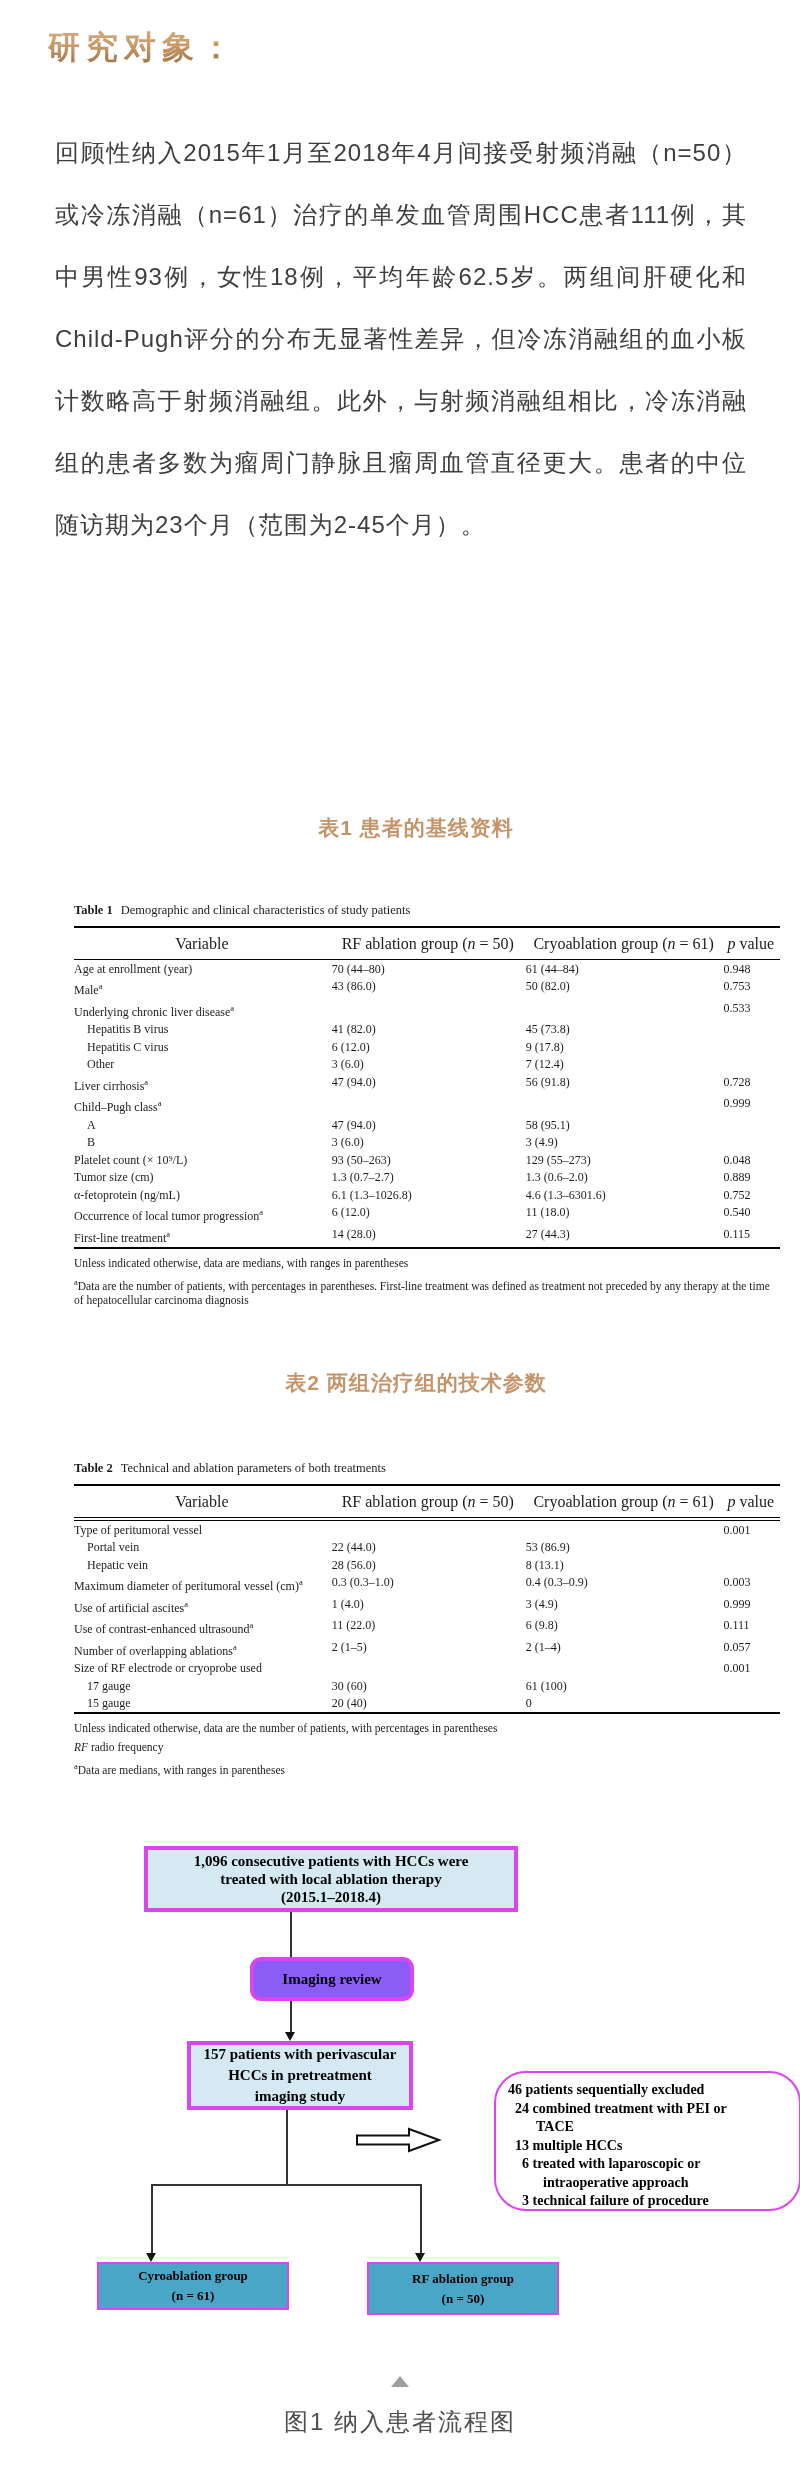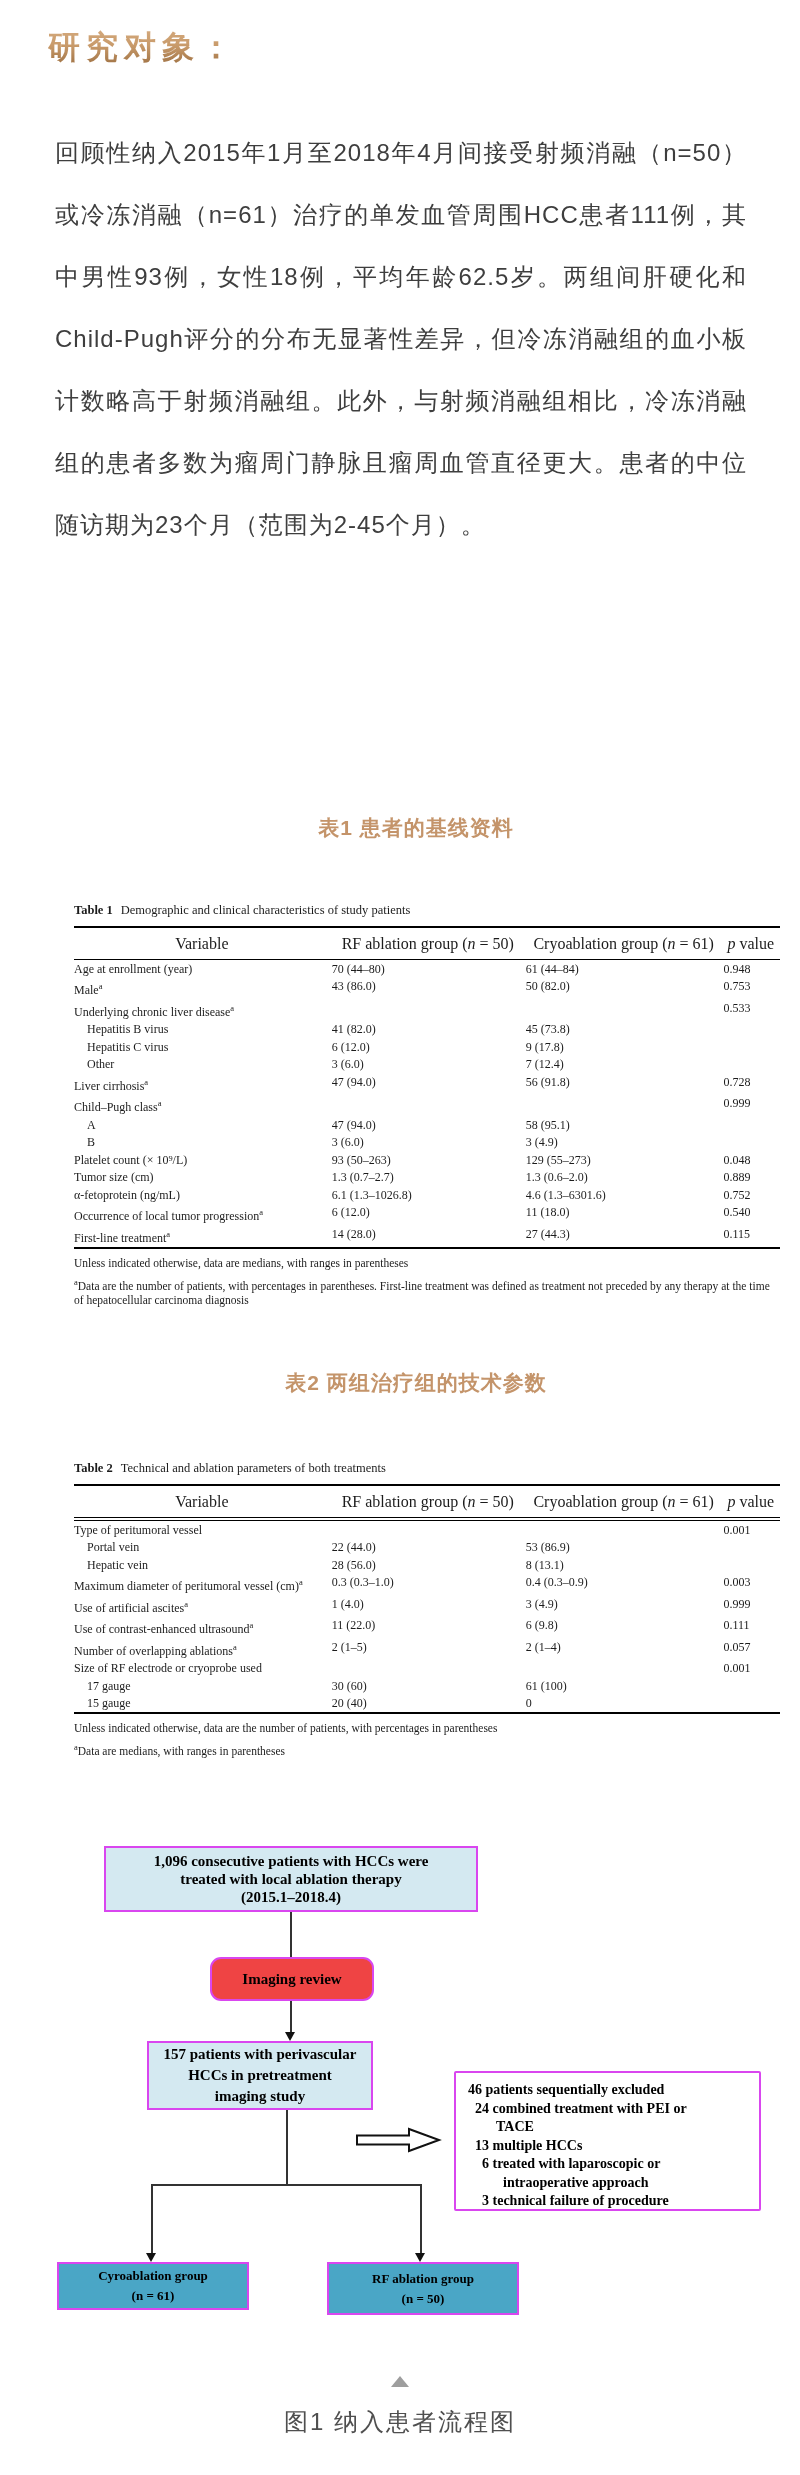--- a/index.html
+++ b/index.html
@@ -36,28 +36,28 @@
   .sci-table.tbl-dbl thead th{border-bottom:4px double #000;}
   .sci-table td{padding:1.5px 2px 1.5px 0;line-height:14.5px;vertical-align:top;}
   .sci-table sup{font-size:8.5px;}
   .col-c1{width:36.5%;}.col-c2{width:27.5%;}.col-c3{width:28%;}.col-c4{width:8%;}
   .tbl-foot{margin-top:7px;font-size:11.5px;line-height:15px;}
   .tbl-foot .fn{margin-bottom:4px;}
 
   
   .flowchart{position:absolute;left:0;top:1840px;width:800px;height:480px;
       font-family:"Liberation Serif",serif;font-weight:bold;color:#000;}
-  .fc-box{position:absolute;border:2px solid #d946ef;box-sizing:border-box;
+  .fc-box{position:absolute;border:4px solid #d946ef;box-sizing:border-box;
       display:flex;flex-direction:column;justify-content:center;
-      text-align:center;font-size:15px;line-height:18px;}
+      text-align:center;font-size:15px;line-height:18px;margin-left:40px;}
   .fc-lightblue{background:#d4e9f1;}
   .fc-mid{line-height:21px;}
-  .fc-white{background:#ef4444;border-radius:11px;}
+  .fc-white{background:#8b5cf6;border-radius:11px;}
   .fc-teal{background:#4aa6c6;border-width:2.5px;font-size:13px;line-height:20px;}
-  .fc-excl{background:#fff;border-radius:2px;border-width:2.5px;
+  .fc-excl{background:#fff;border-radius:32px;border-width:2.5px;
       justify-content:flex-start;text-align:left;font-size:14px;
       padding:8px 6px 9px 12px;}
   .fc-excl div{line-height:18.5px;}
   .fc-vline{position:absolute;width:1.5px;background:#333;}
   .fc-hline{position:absolute;height:1.5px;background:#333;}
   .fc-arrowhead{position:absolute;width:0;height:0;
       border-left:5.5px solid transparent;border-right:5.5px solid transparent;
       border-top:9px solid #111;}
   .fc-hollow{position:absolute;}
 
@@ -276,20 +276,21 @@
           <tr>
             <td style="padding-left: 13px;">15 gauge</td>
             <td>20 (40)</td>
             <td>0</td>
             <td></td>
           </tr>
         </tbody>
     </table>
     <div class="tbl-foot">
         <div class="fn">Unless indicated otherwise, data are the number of patients, with percentages in parentheses</div>
+        <div class="fn"><i>RF</i> radio frequency</div>
         <div class="fn"><sup>a</sup>Data are medians, with ranges in parentheses</div>
       </div>
   </div>
 
   <div class="flowchart">
     <div class="fc-box fc-lightblue" style="left:104px;top:6px;width:374px;height:66px">
         <div>1,096 consecutive patients with HCCs were</div>
         <div>treated with local ablation therapy</div>
         <div>(2015.1–2018.4)</div>
       </div>

